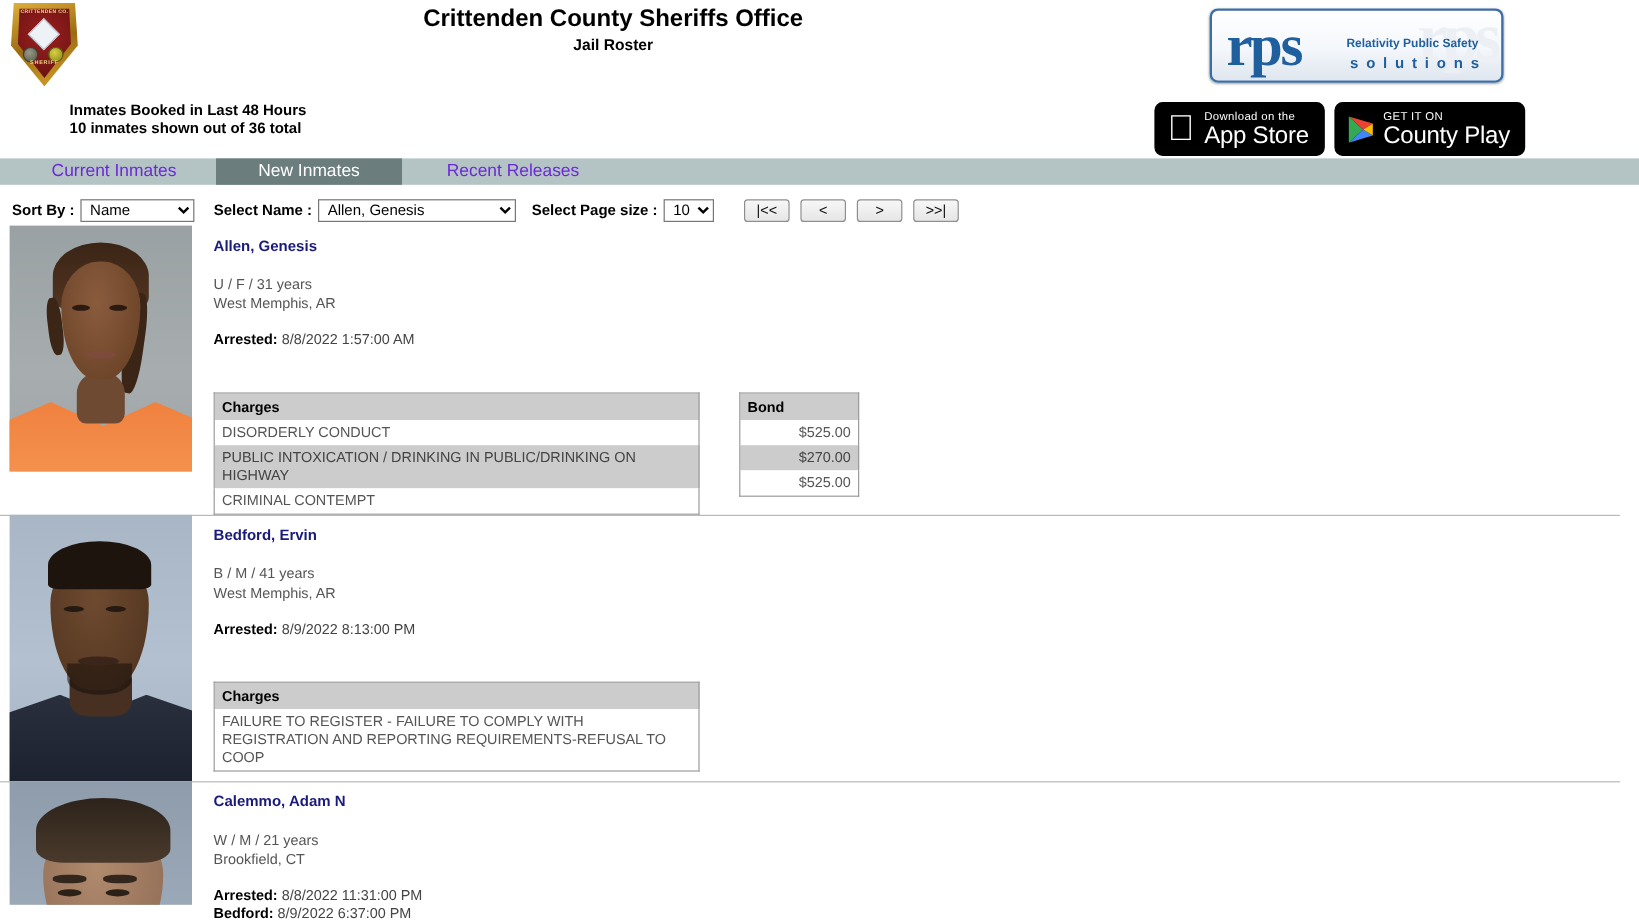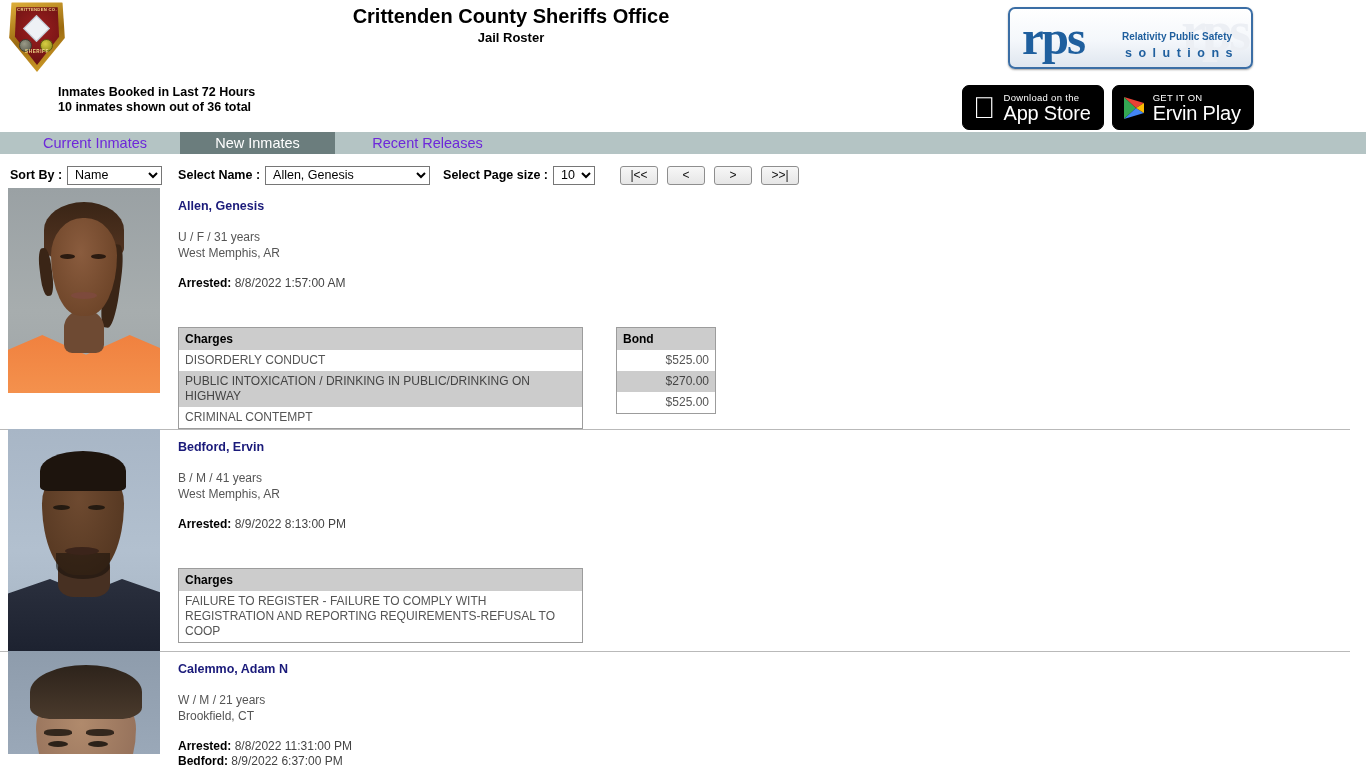--- a/index.html
+++ b/index.html
@@ -290,21 +290,21 @@
         <div class="badge-bot-text">SHERIFF</div>
       </div>
     </div>
 
     <div class="title-block">
       <div class="site-title">Crittenden County Sheriffs Office</div>
       <div class="site-subtitle">Jail Roster</div>
     </div>
 
     <div class="booked-block">
-      <div class="booked-line">Inmates Booked in Last 72 Hours</div>
+      <div class="booked-line">Inmates Booked in Last 48 Hours</div>
       <div class="booked-line">10 inmates shown out of 36 total</div>
     </div>
 
     <div class="rps-logo">
       <div class="rps-ghost">rps</div>
       <div class="rps-mark">rps</div>
       <div class="rps-tag1">Relativity Public Safety</div>
       <div class="rps-tag2">solutions</div>
     </div>
 
@@ -322,21 +322,21 @@
         <span class="gplay-icon">
           <svg width="22" height="24" viewBox="0 0 22 24">
             <polygon points="1,1 13,12 1,23" fill="#34a853"></polygon>
             <polygon points="1,1 13,12 21,7" fill="#ea4335"></polygon>
             <polygon points="1,23 13,12 21,17" fill="#4285f4"></polygon>
             <polygon points="21,7 21,17 13,12" fill="#fbbc04"></polygon>
           </svg>
         </span>
         <span>
           <span class="badge-text-sm" style="display:block">GET IT ON</span>
-          <span class="badge-text-lg" style="display:block">Ervin Play</span>
+          <span class="badge-text-lg" style="display:block">County Play</span>
         </span>
       </div>
 
     </div>
   </div>
 
   <div class="tabbar">
     <div class="tab pad-left"></div>
     <div class="tab t1">Current Inmates</div>
     <div class="tab t2">New Inmates</div>

